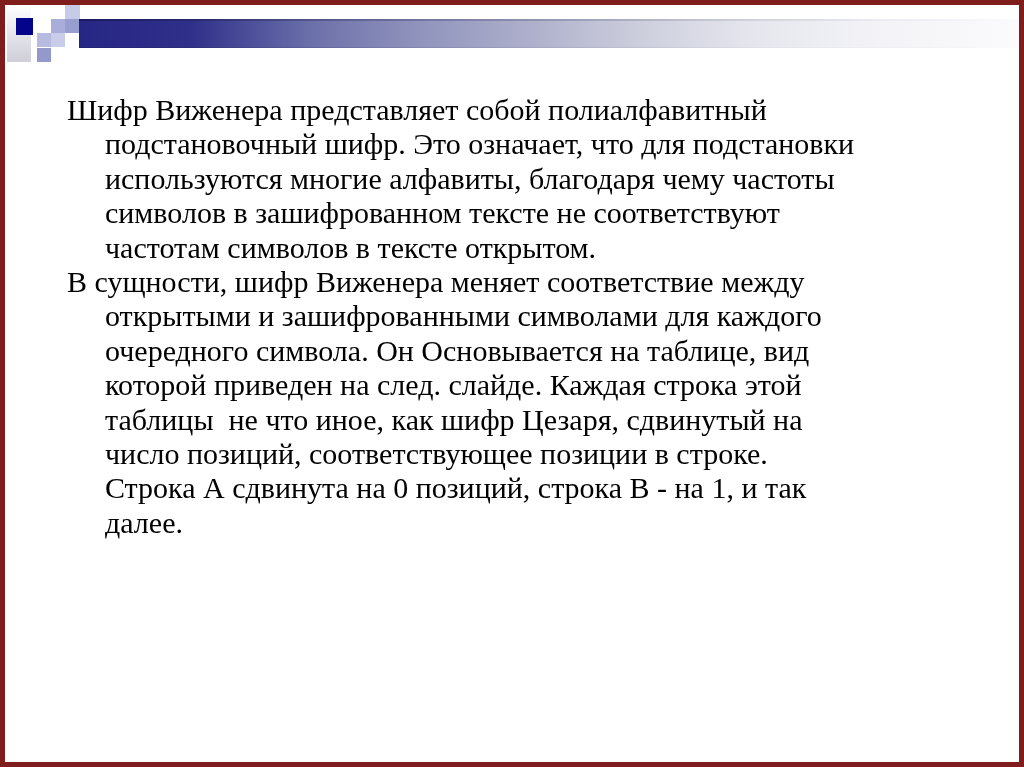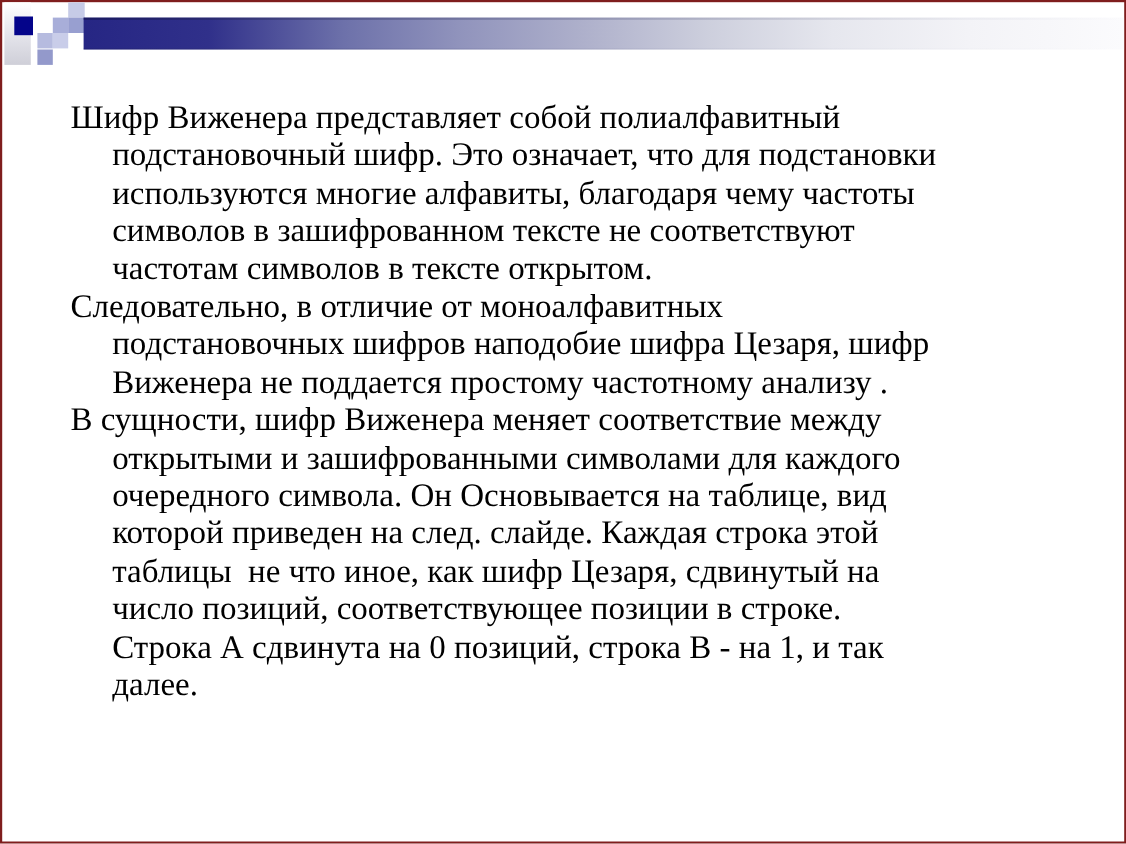--- a/index.html
+++ b/index.html
@@ -7,21 +7,21 @@
     padding: 0;
     background: #ffffff;
     font-family: "Liberation Serif", serif;
   }
   .slide {
     position: relative;
     width: 1024px;
     height: 767px;
     box-sizing: border-box;
     background: #ffffff;
-    border: 2px solid #7f1d1d;
+    border: 5px solid #7f1d1d;
     overflow: hidden;
   }
 
   
   .gradient-strip {
     position: absolute;
     left: 2px; top: 0;
     width: 24px; height: 57px;
     background: linear-gradient(180deg, #ffffff 0%, #e3e3ea 55%, #cfcfd8 100%);
   }
@@ -106,23 +106,20 @@
     <div class="sq sq-f"></div>
     <div class="title-bar"></div>
   </div>
 
   <div class="textblock">
     <p class="para">Шифр Виженера представляет собой полиалфавитный
 подстановочный шифр. Это означает, что для подстановки
 используются многие алфавиты, благодаря чему частоты
 символов в зашифрованном тексте не соответствуют
 частотам символов в тексте открытом.</p>
-    <p class="para">Следовательно, в отличие от моноалфавитных
-подстановочных шифров наподобие шифра Цезаря, шифр
-Виженера не поддается простому частотному анализу .</p>
     <p class="para">В сущности, шифр Виженера меняет соответствие между
 открытыми и зашифрованными символами для каждого
 очередного символа. Он Основывается на таблице, вид
 которой приведен на след. слайде. Каждая строка этой
 таблицы&nbsp; не что иное, как шифр Цезаря, сдвинутый на
 число позиций, соответствующее позиции в строке.
 Строка А сдвинута на 0 позиций, строка В - на 1, и так
 далее.</p>
   </div>
 

